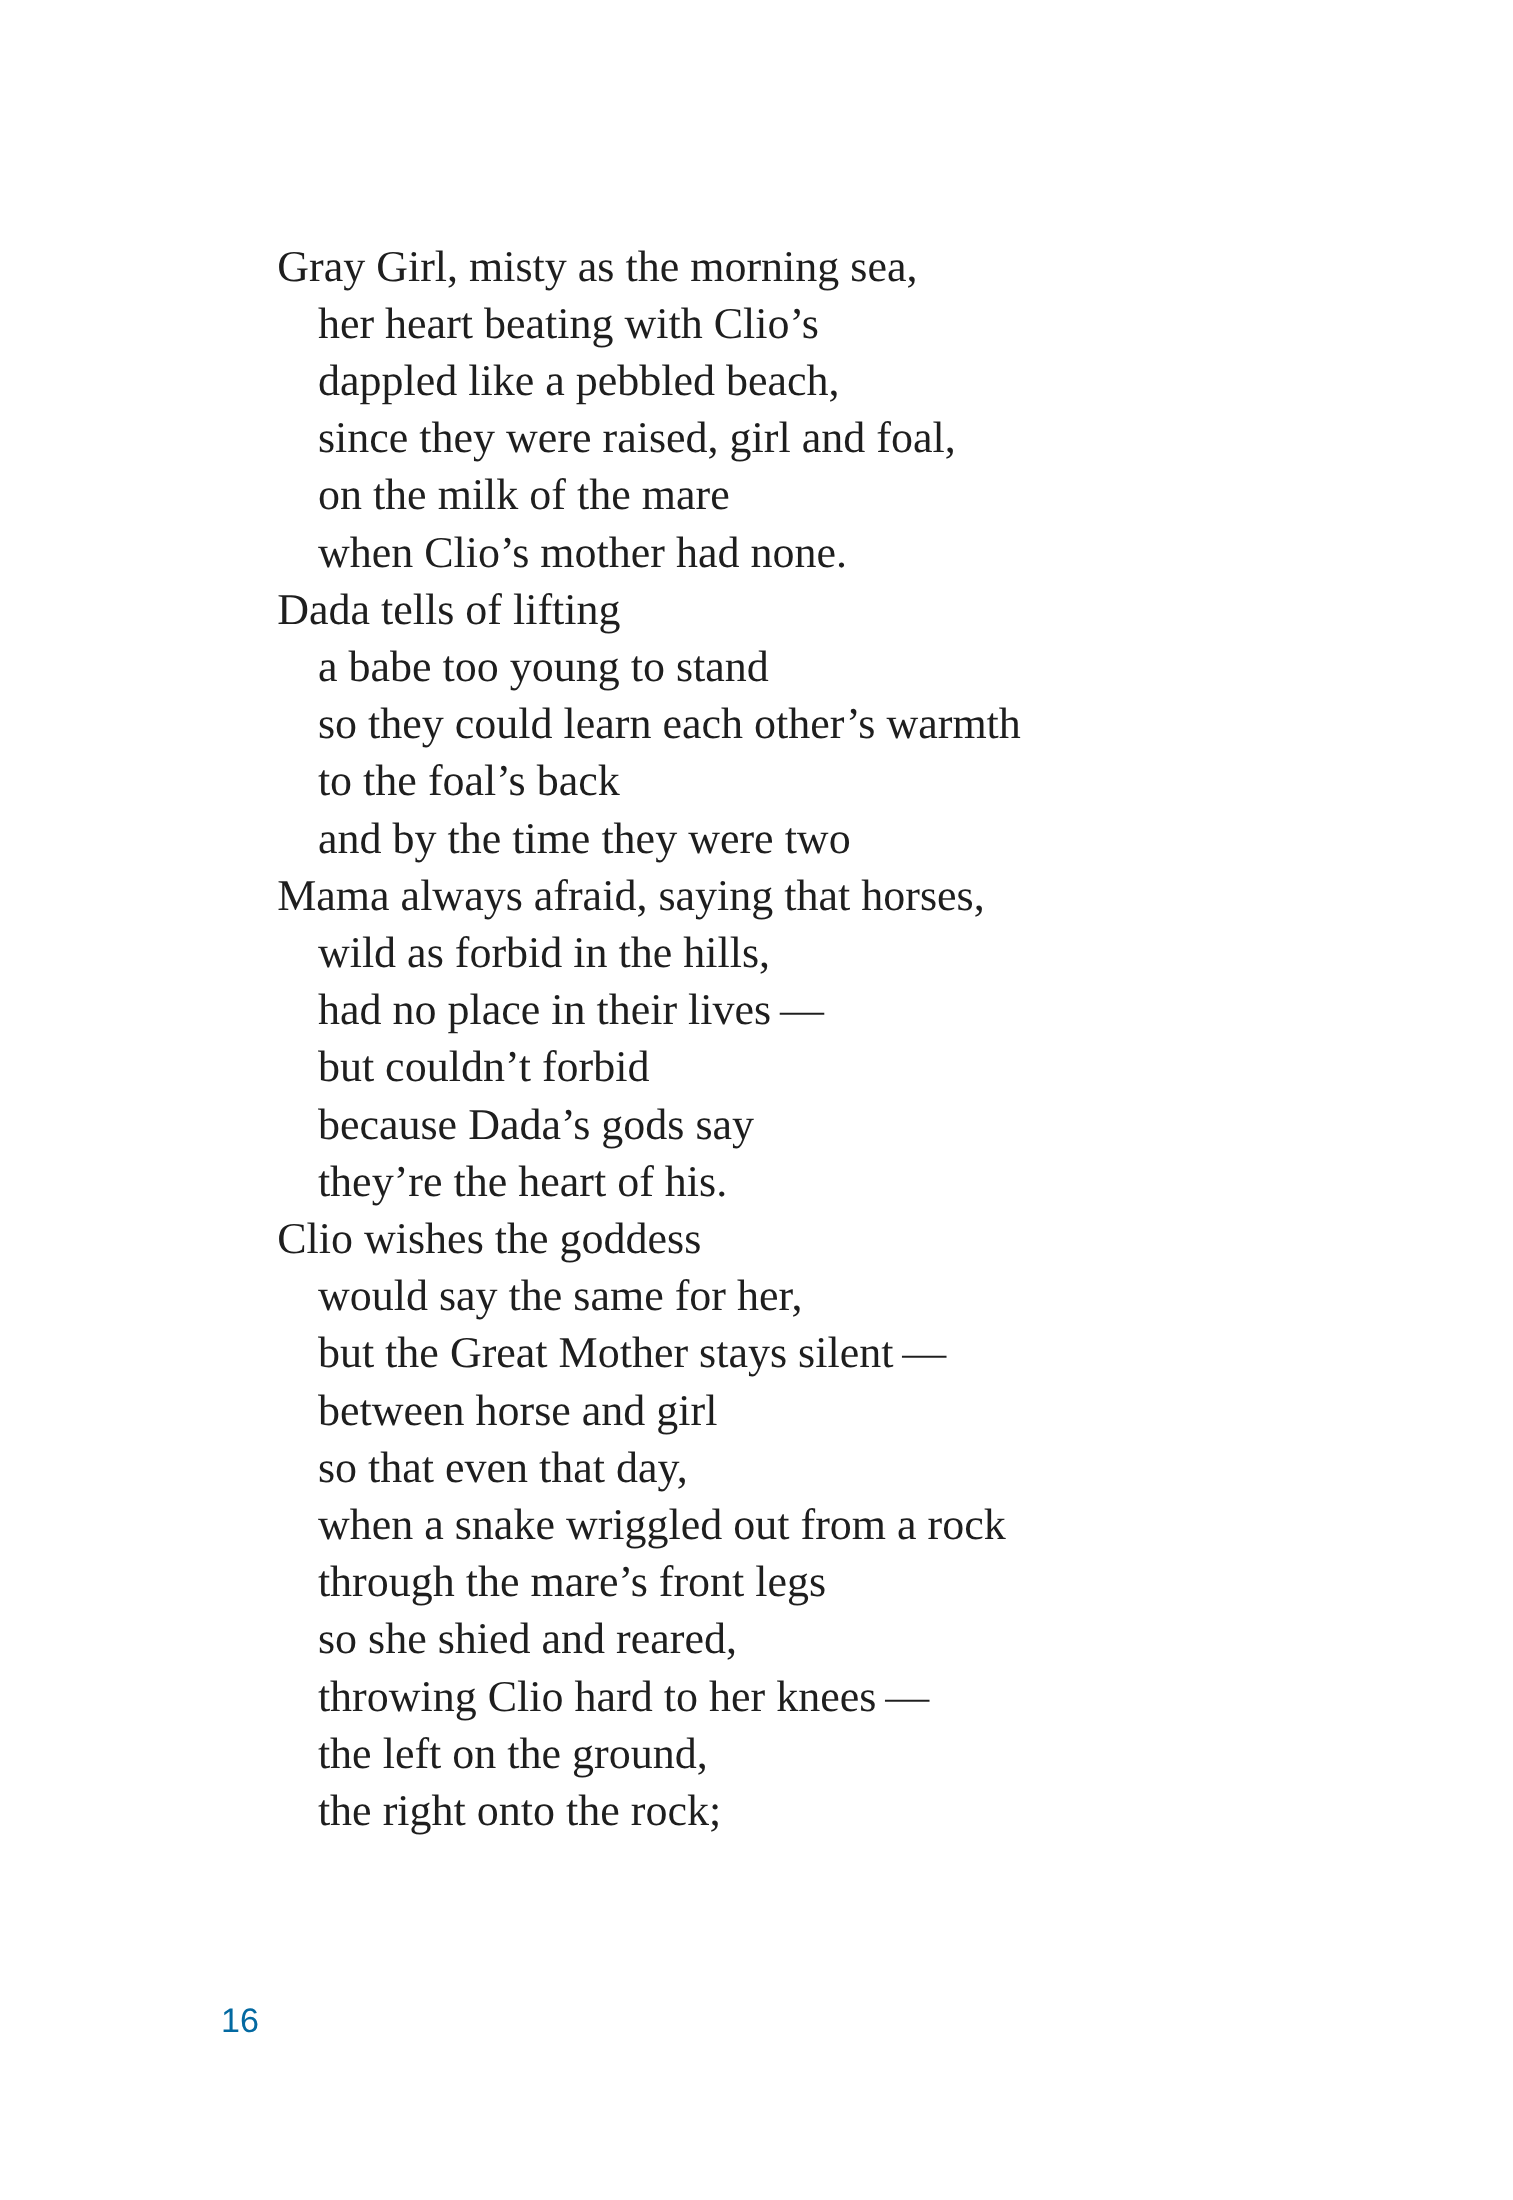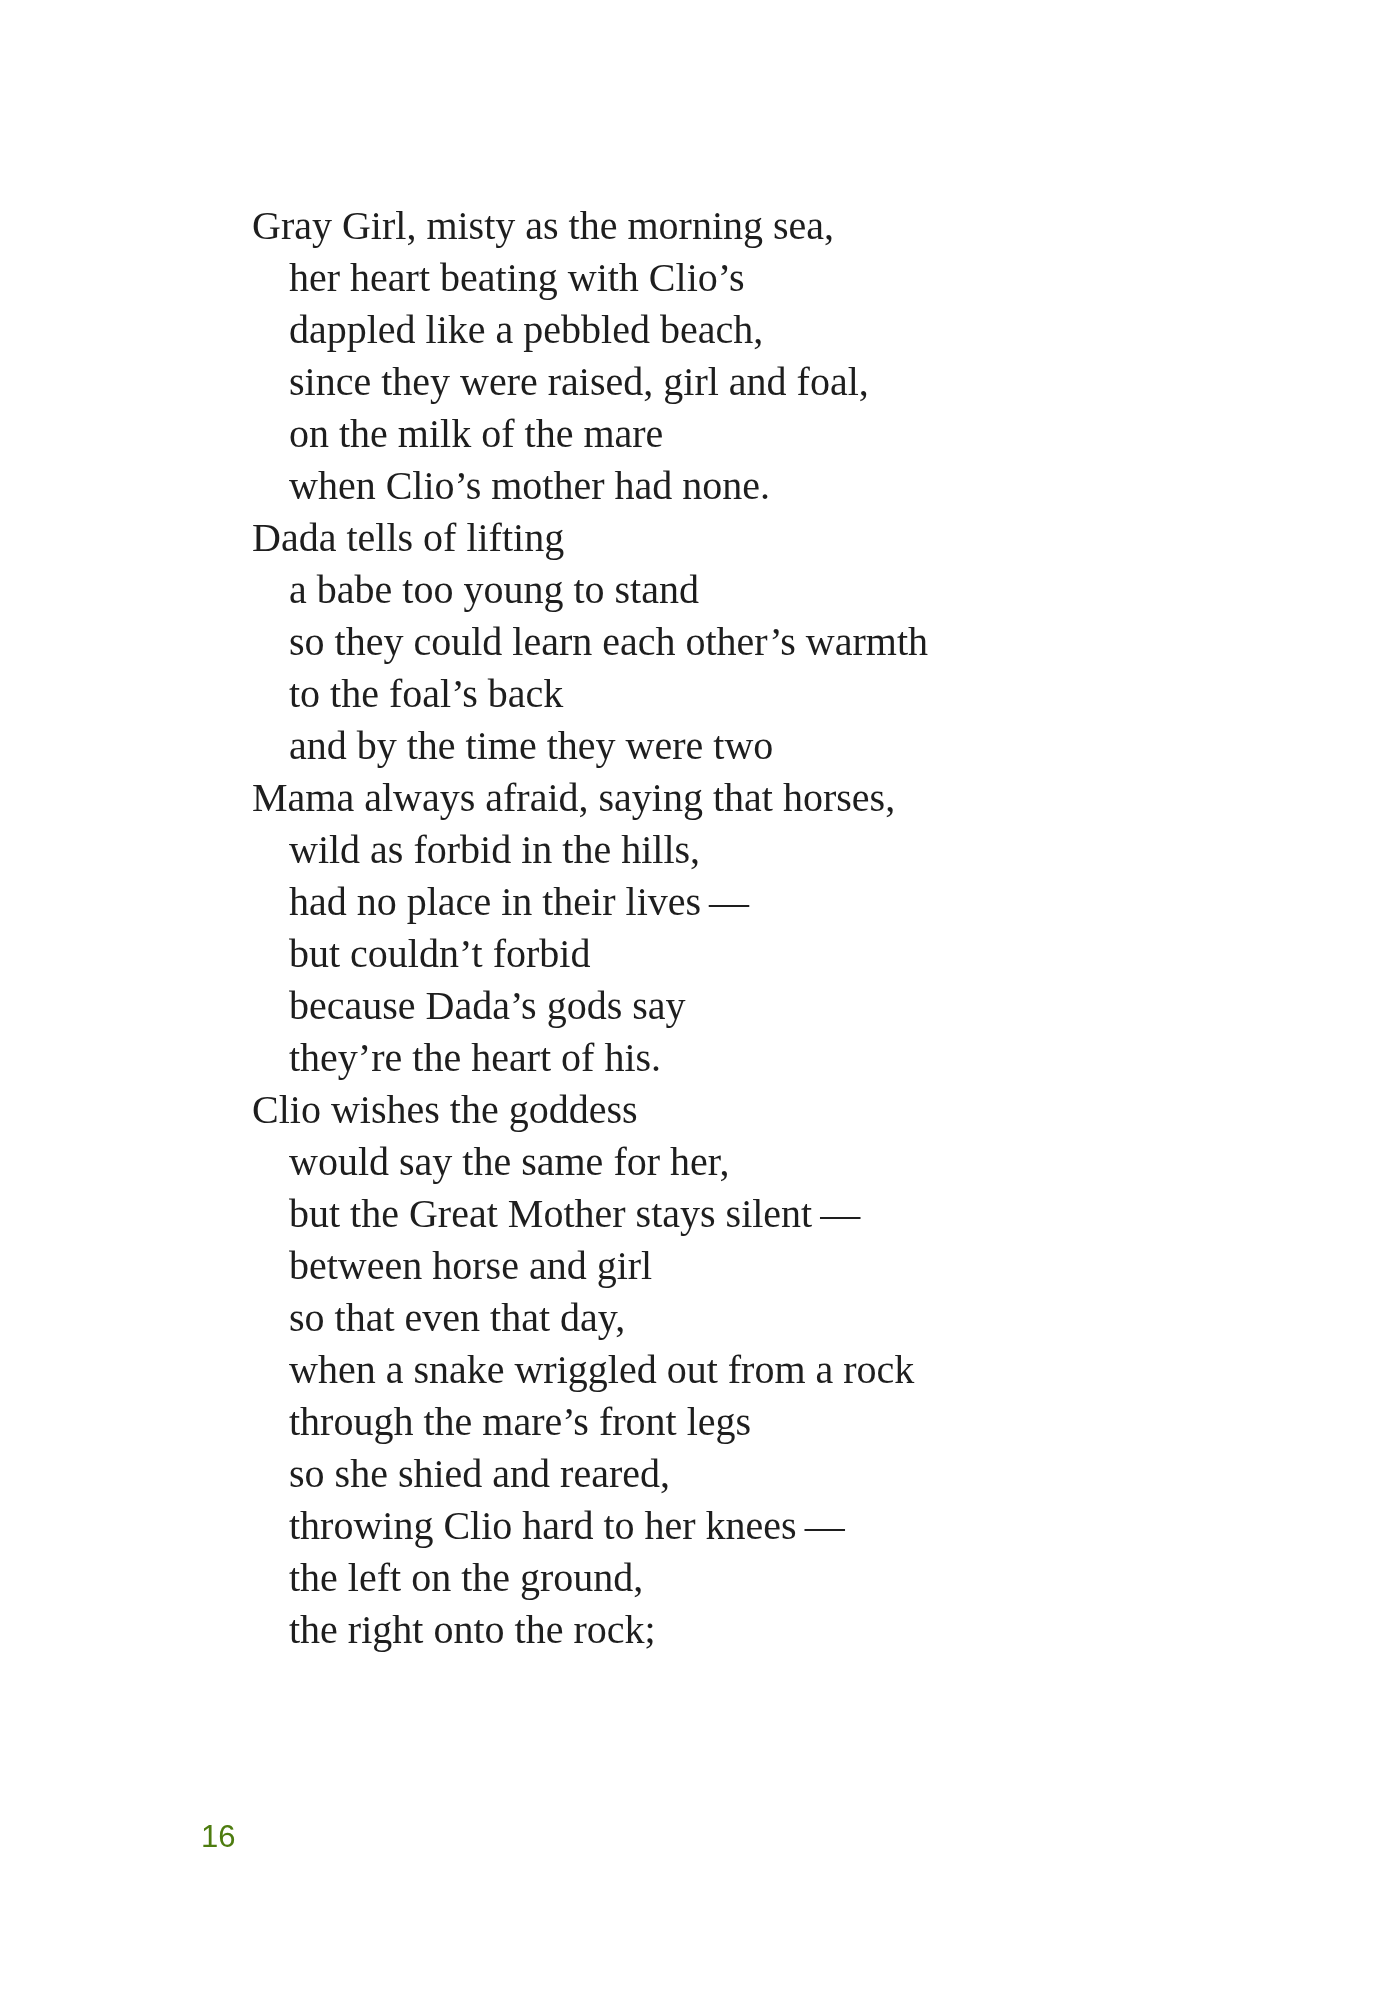--- a/index.html
+++ b/index.html
@@ -11,40 +11,40 @@
     position: relative;
     width: 1375px;
     height: 2000px;
     background: #ffffff;
     overflow: hidden;
     font-family: "Liberation Serif", serif;
   }
   .poem {
     position: absolute;
     left: 252px;
-    top: 200px;
+    top: 216px;
     font-size: 40px;
     line-height: 52px;
     color: #1e1e1e;
     white-space: nowrap;
   }
   .poem-line {
     height: 52px;
   }
   .poem-line.indented {
     margin-left: 37px;
   }
   .page-number {
     position: absolute;
     left: 201px;
     top: 1819px;
     font-family: "Liberation Sans", sans-serif;
     font-size: 31px;
     line-height: 36px;
-    color: #4d7c0f;
+    color: #0369a1;
   }
 </style>
 </head>
 <body>
 
 <div class="book-page">
   <div class="poem" id="poem">
       <div class="poem-line">Gray Girl, misty as the morning sea,</div>
       <div class="poem-line indented">her heart beating with Clio’s</div>
       <div class="poem-line indented">dappled like a pebbled beach,</div>

